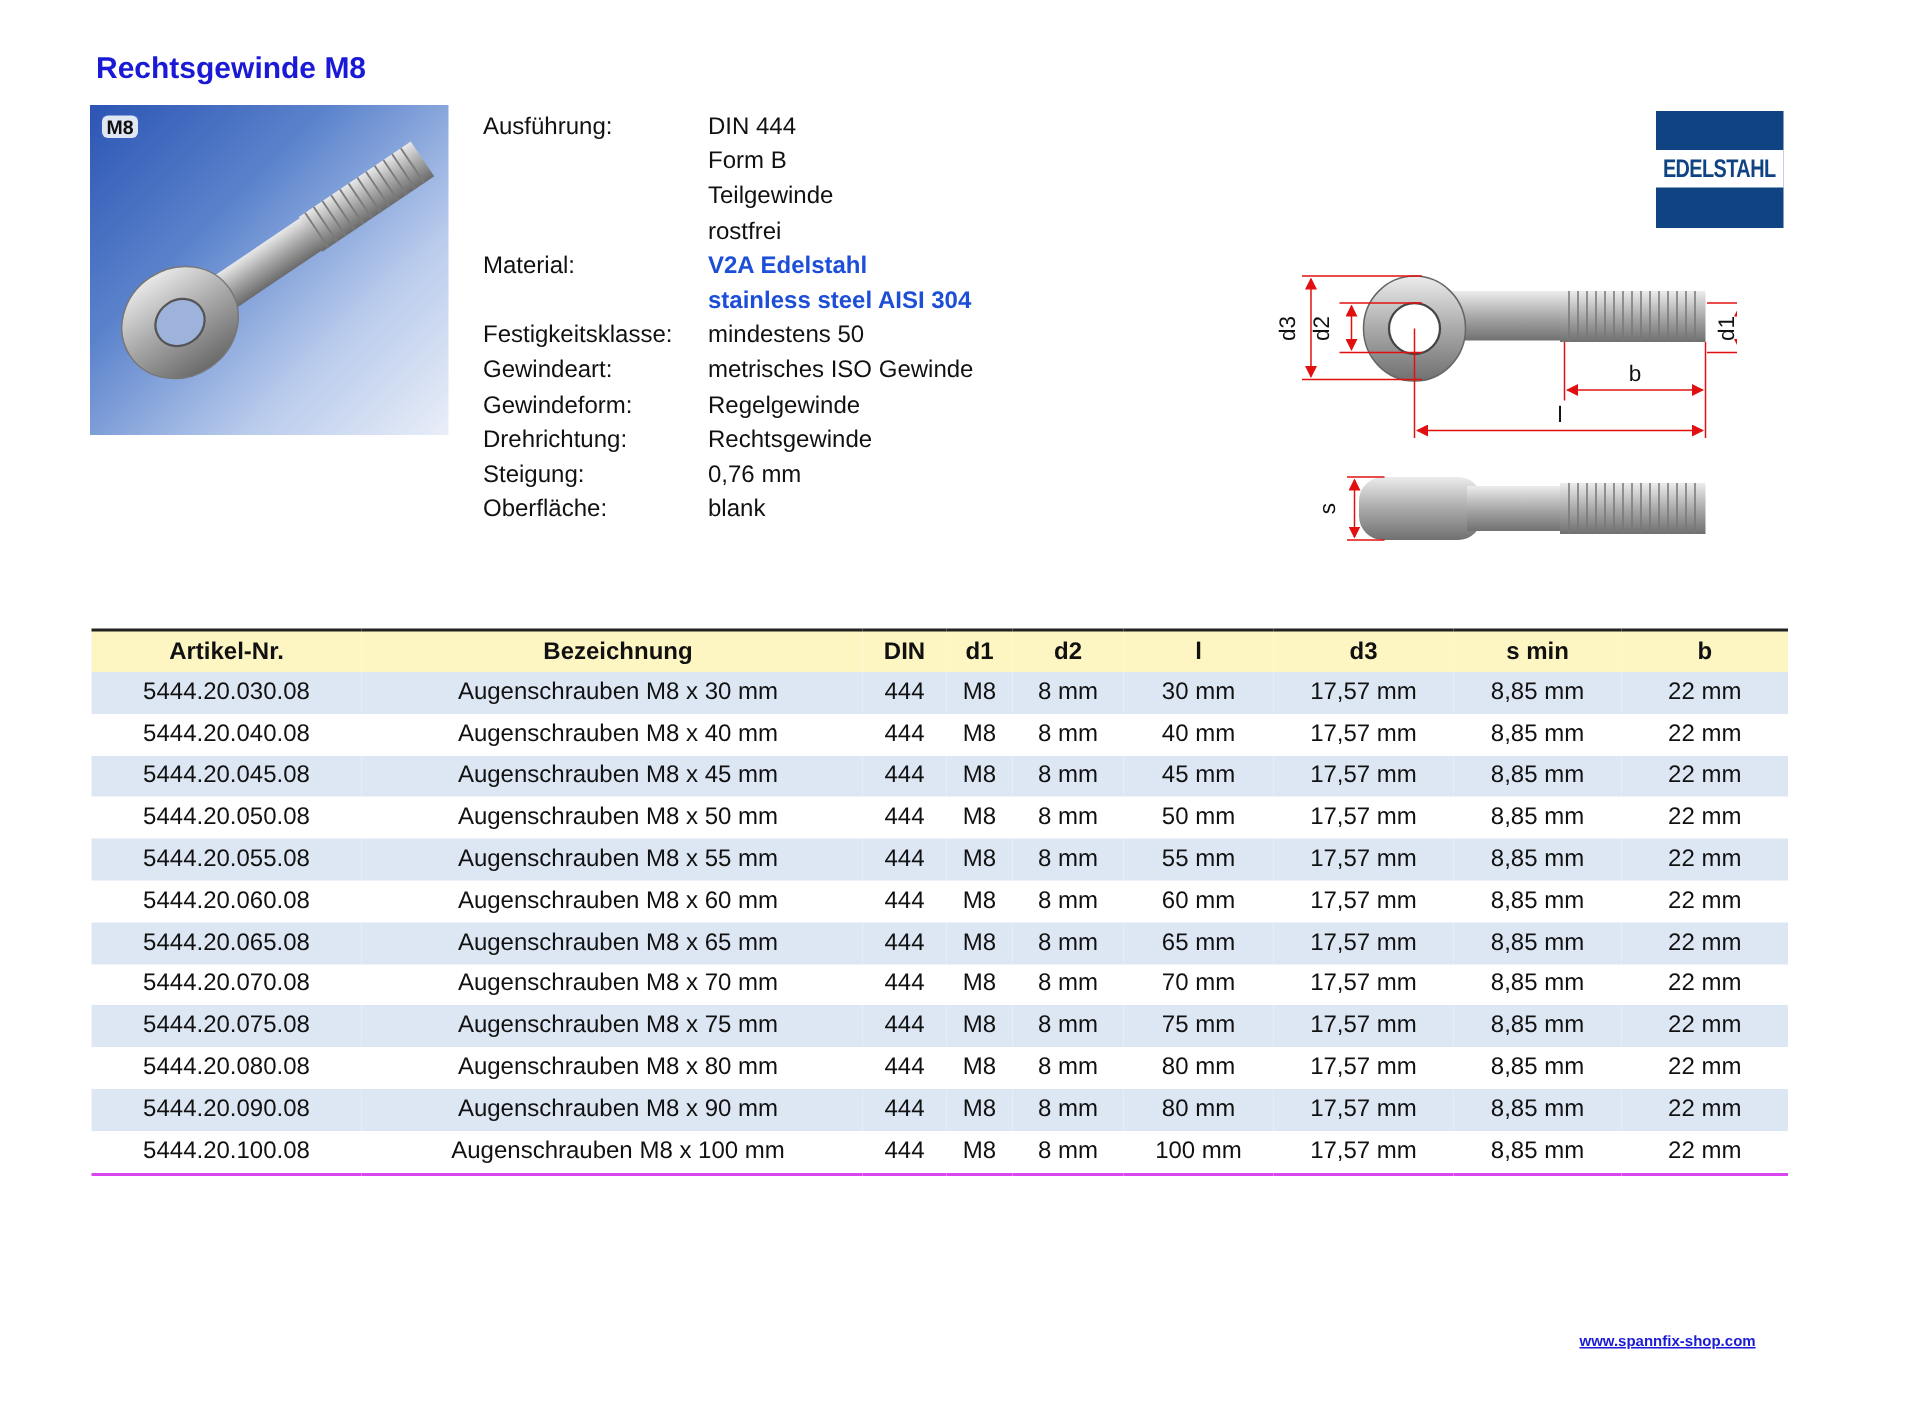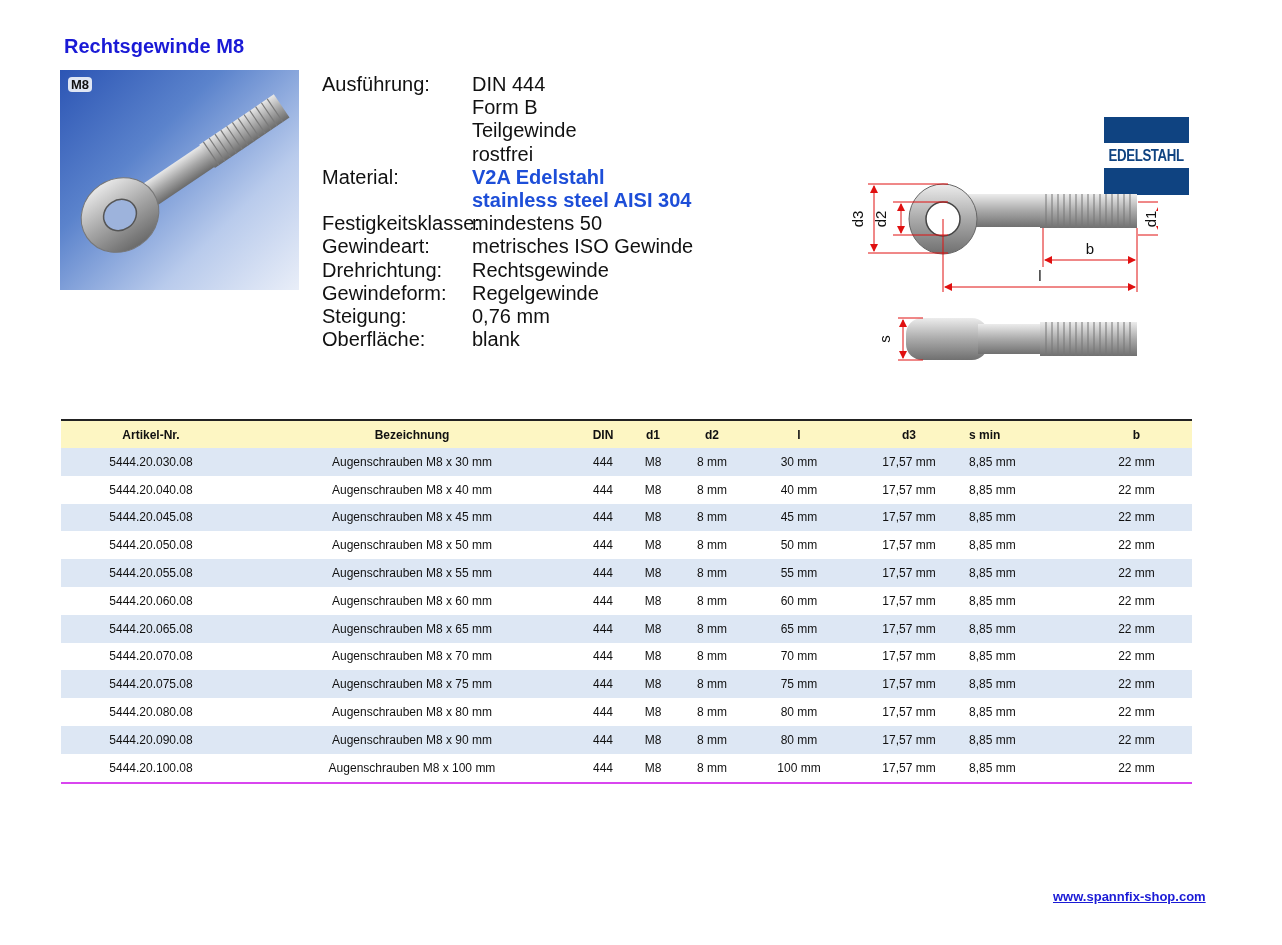--- a/index.html
+++ b/index.html
@@ -3,46 +3,46 @@
 <meta charset="utf-8">
 <style>
   html, body { margin:0; padding:0; background:#ffffff; }
   body { width:1282px; height:945px; position:relative; overflow:hidden;
          font-family:"Liberation Sans", sans-serif; color:#111; }
   .title { position:absolute; left:64px; top:35px; font-size:20px; font-weight:bold; color:#1a1ad6; }
   .photo { position:absolute; left:60px; top:70px; width:239px; height:220px;
            background:linear-gradient(135deg,#2c55b4 0%,#5b83cc 35%,#b9cbec 70%,#e9eef8 100%); overflow:hidden; }
   .photo .badge { position:absolute; left:8px; top:7px; font-size:13px; font-weight:bold; color:#111;
                   background:#dfe6f4; border-radius:4px; padding:0 3px; line-height:15px; }
-  .specs { position:absolute; left:322px; top:73px; font-size:20px; line-height:23.2px; }
+  .specs { position:absolute; left:322px; top:73px; font-size:16px; line-height:23.2px; }
   .specs .row { display:flex; }
   .specs .lbl { width:150px; }
   .specs .val.green { color:#1d4ed8; font-weight:bold; }
-  .logo { position:absolute; left:1104px; top:74px; width:85px; height:78px; background:#0f4381;margin-top:43px; }
+  .logo { position:absolute; left:1104px; top:74px; width:85px; height:78px; background:#0f4381; }
   .logo .band { position:absolute; left:0; right:0; top:26px; height:25px; background:#fff;
                 display:flex; align-items:center; justify-content:center; }
   .logo .band span { color:#0f4381; font-weight:bold; font-size:17px; letter-spacing:-0.5px;
                      transform:scaleX(0.78); display:inline-block; }
   .drawing { position:absolute; left:838px; top:172px; }
-  table.parts { position:absolute; left:61px; top:419px; width:1131px; border-collapse:collapse; font-size:12px; }
+  table.parts { position:absolute; left:61px; top:419px; width:1131px; border-collapse:collapse; font-size:16px; }
   table.parts thead tr { background:#fdf6c3; border-top:2px solid #222; }
   table.parts th { font-weight:bold; height:27px; padding:0; }
   table.parts td { height:27.8px; padding:0; }
   table.parts tbody tr:nth-child(odd) { background:#dde7f4; }
   table.parts tbody tr:last-child { border-bottom:2px solid #d946ef; }
   .c-art { width:180px; text-align:center; }
   .c-bez { width:326px; text-align:center; padding-left:8px !important;margin-left:36px; }
   .c-din { width:56px; text-align:center; }
   .c-d1 { width:44px; text-align:center; }
   .c-d2 { width:74px; text-align:center; }
   .c-l { width:100px; text-align:center; }
   .c-d3 { width:120px; text-align:center; }
-  .c-s { width:112px; text-align:left; }
+  .c-s { width:112px; text-align:center; }
   .c-b { text-align:center; }
-  .link { position:absolute; left:1053px; top:889px; font-size:13px; font-weight:bold; color:#1a1ad6; text-decoration:underline; }
+  .link { position:absolute; left:1053px; top:889px; font-size:10px; font-weight:bold; color:#1a1ad6; text-decoration:underline; }
 </style>
 </head>
 <body>
 
 <div class="title">Rechtsgewinde M8</div>
 
 <div class="photo">
   <span class="badge">M8</span>
   <svg width="239" height="220" viewBox="0 0 239 220" style="position:absolute;left:0;top:0">
     <defs>
@@ -94,26 +94,26 @@
   </div>
   <div class="row">
     <div class="lbl">Festigkeitsklasse:</div>
     <div class="val">mindestens 50</div>
   </div>
   <div class="row">
     <div class="lbl">Gewindeart:</div>
     <div class="val">metrisches ISO Gewinde</div>
   </div>
   <div class="row">
+    <div class="lbl">Gewindeform:</div>
+    <div class="val">Regelgewinde</div>
+  </div>
+  <div class="row">
     <div class="lbl">Drehrichtung:</div>
     <div class="val">Rechtsgewinde</div>
-  </div>
-  <div class="row">
-    <div class="lbl">Gewindeform:</div>
-    <div class="val">Regelgewinde</div>
   </div>
   <div class="row">
     <div class="lbl">Steigung:</div>
     <div class="val">0,76 mm</div>
   </div>
   <div class="row">
     <div class="lbl">Oberfläche:</div>
     <div class="val">blank</div>
   </div>
 </div>

